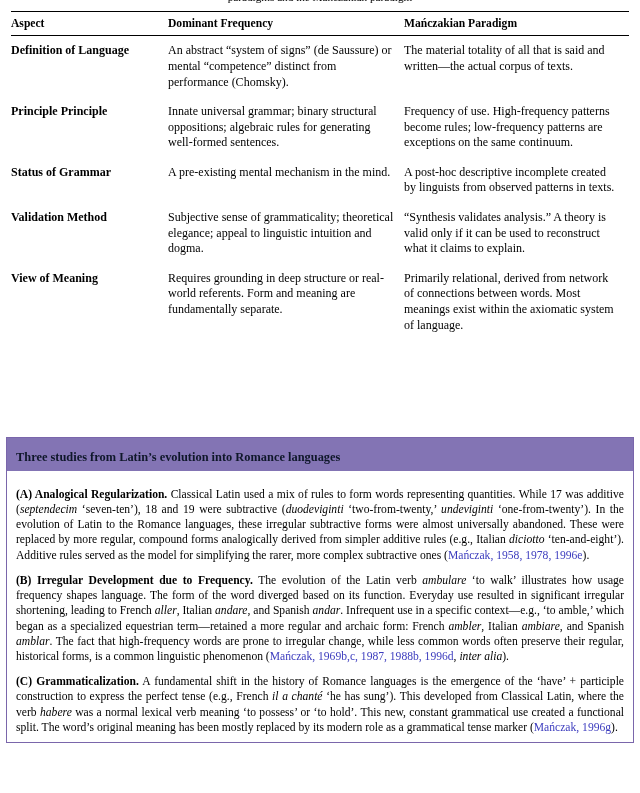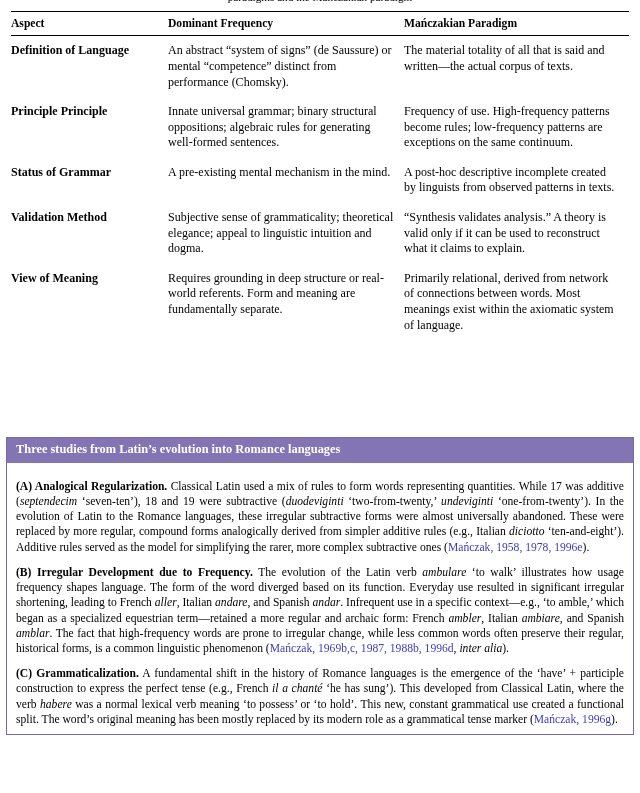--- a/index.html
+++ b/index.html
@@ -83,24 +83,24 @@
     position: absolute;
     top: 437px;
     left: 6px;
     width: 628px;
     box-sizing: border-box;
     border: 1.5px solid #7a66ab;
     background: #ffffff;
   }
   .studies-header {
     background: #8374b4;
-    color: #ffffff;
+    color: #0f172a;
     font-weight: bold;
     font-size: 12.4px;
-    padding: 5px 9px 6px 9px;
+    padding: 13px 9px 6px 9px;
     line-height: 1.1;
   }
   .studies-body {
     padding: 6px 9px 7px 9px;
     background: #ffffff;
   }
   .study-para {
     font-size: 11.6px;
     line-height: 1.315;
     text-align: justify;

